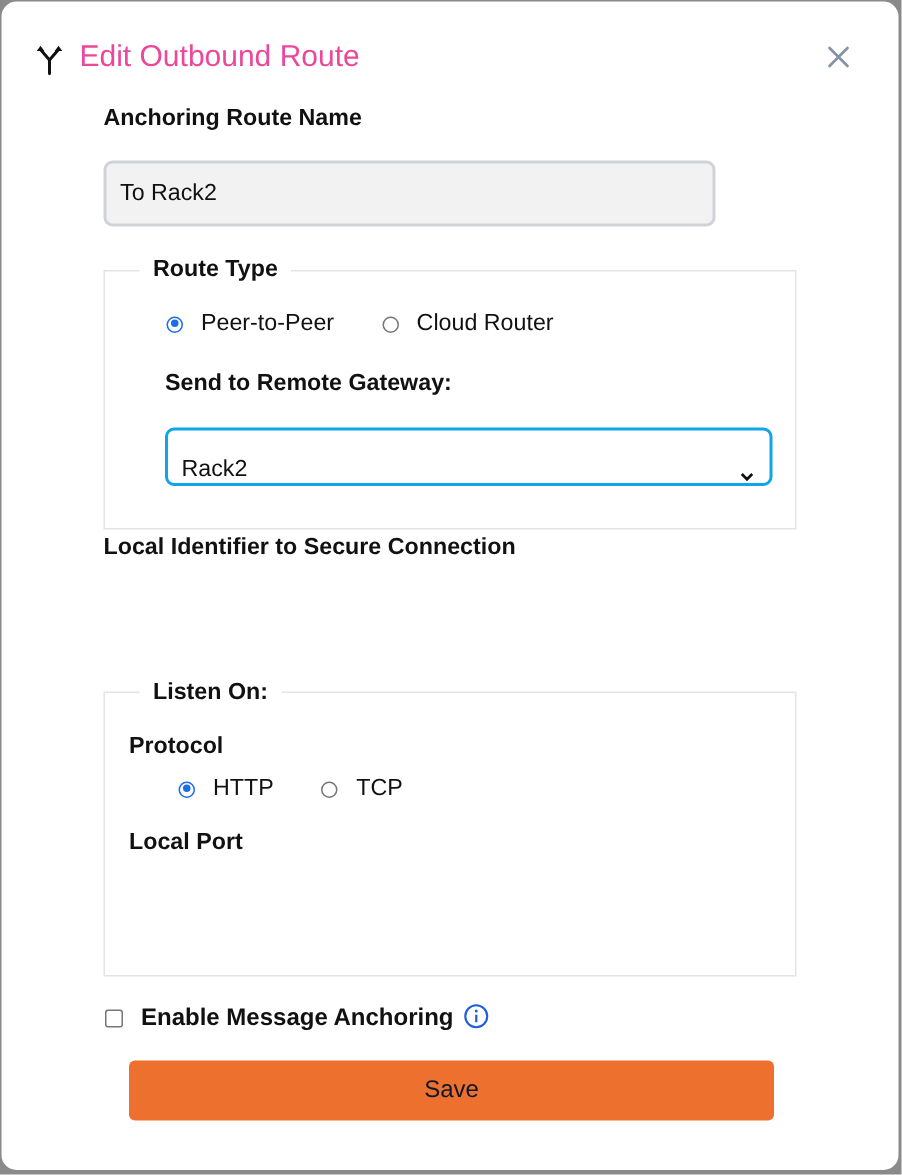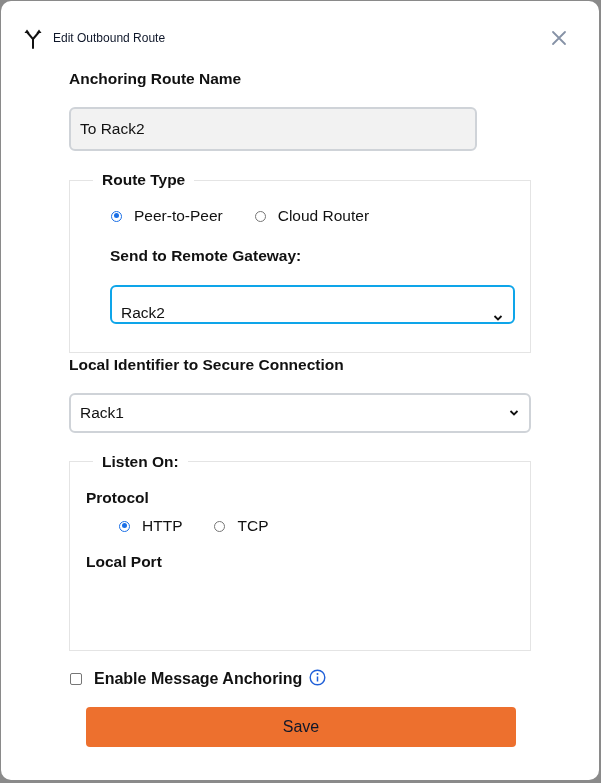--- a/index.html
+++ b/index.html
@@ -15,21 +15,21 @@
     position: absolute; left: 1px; top: 1px;
     width: 598px; height: 779px;
     background: #fff;
     border-radius: 10px;
   }
   .header {
     position: absolute; left: 22px; top: 26px;
     display: flex; align-items: center;
   }
   .header svg { width: 20px; height: 22px; }
-  .title { font-size: 12px; margin-left: 10px; color: #0f172a; }
+  .title { font-size: 20px; margin-left: 10px; color: #ec4899; }
   .close {
     position: absolute; left: 550px; top: 29px;
     width: 16px; height: 16px; cursor: pointer;
   }
   .label { position: absolute; font-weight: bold; font-size: 15.5px; color: #111; }
   .textbox {
     position: absolute; box-sizing: border-box;
     border: 2px solid #cfd3d8; border-radius: 6px;
     font-size: 15.5px; padding-left: 9px;
     display: flex; align-items: center;
@@ -110,26 +110,20 @@
 
   <div class="label" style="left:109px; top:246px;">Send to Remote Gateway:</div>
   <div class="textbox select focused" style="left:109px; top:284px; width:405px; height:39px;">
     <span>Rack2</span>
     <svg class="chev" viewBox="0 0 10 8">
       <path d="M1.5 2 L5 5.5 L8.5 2" stroke="#111" stroke-width="1.8" fill="none"></path>
     </svg>
   </div>
 
   <div class="label" style="left:68px; top:355px;">Local Identifier to Secure Connection</div>
-  <div class="textbox select" style="left:68px; top:392px; width:462px; height:40px;">
-    <span>Rack1</span>
-    <svg class="chev" viewBox="0 0 10 8">
-      <path d="M1.5 2 L5 5.5 L8.5 2" stroke="#111" stroke-width="1.8" fill="none"></path>
-    </svg>
-  </div>
 
   <div class="fieldset" style="left:68px; top:460px; width:462px; height:190px;"></div>
   <div class="legend" style="left:92px; top:452px;">Listen On:</div>
 
   <div class="label" style="left:85px; top:488px;">Protocol</div>
   <div class="radio-row" style="left:118px; top:516px;">
     <div class="radio-item">
       <span class="radio checked"></span>
       <span>HTTP</span>
     </div>

